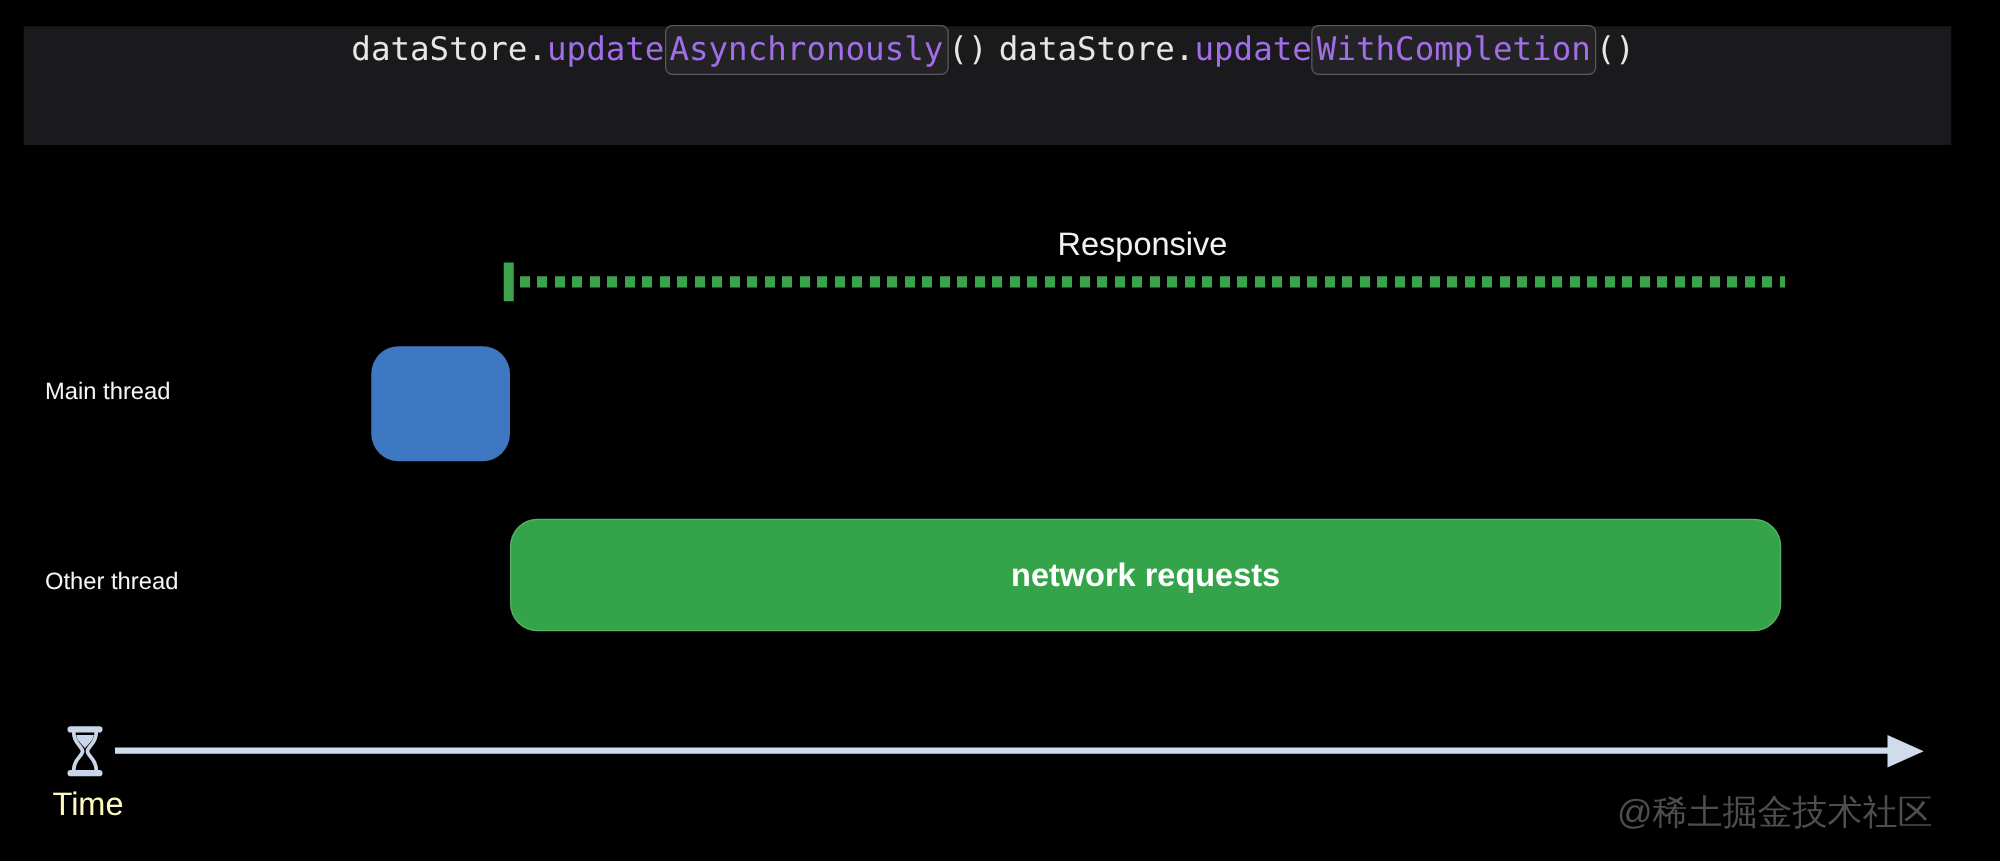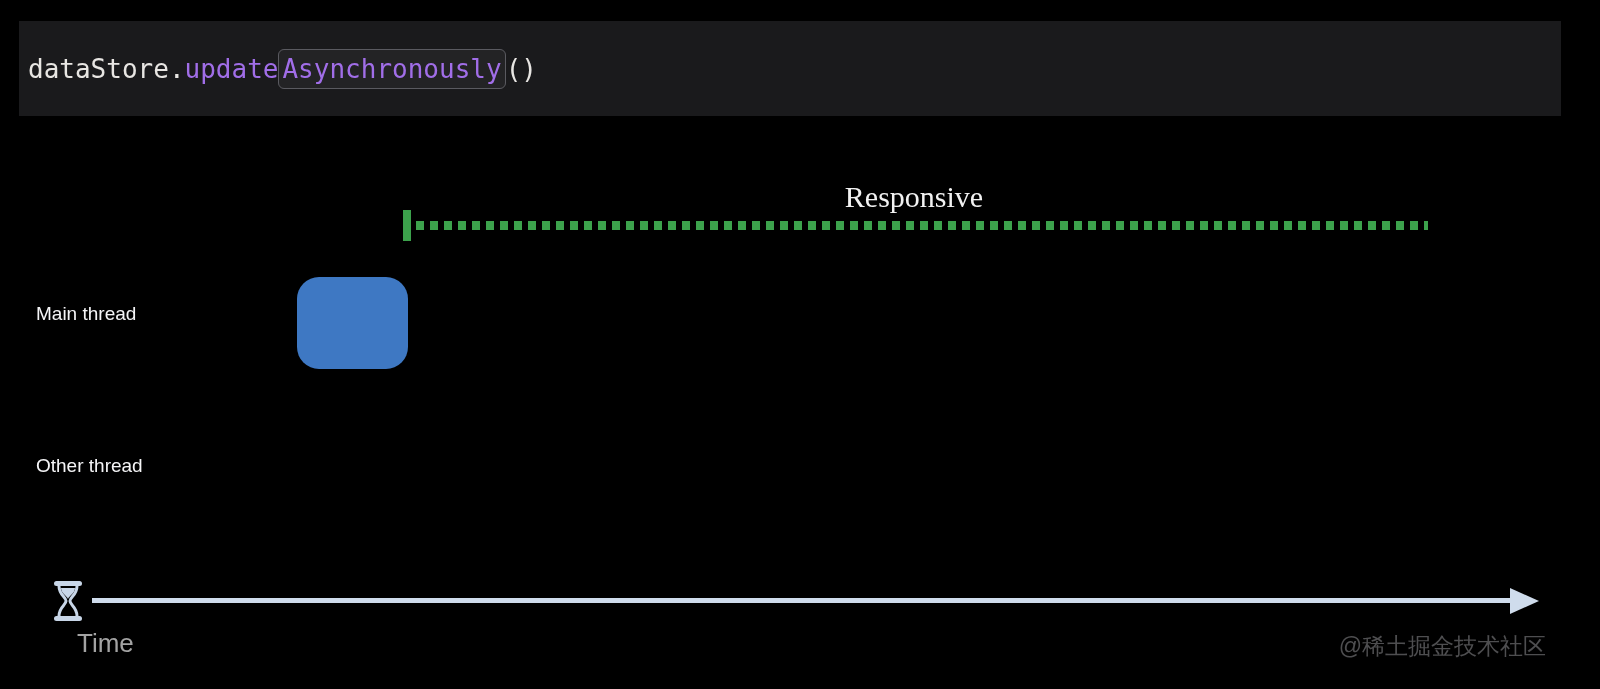--- a/index.html
+++ b/index.html
@@ -11,38 +11,38 @@
     font-family:"Liberation Sans",sans-serif;
   }
   
   .code-block{
     position:absolute;left:19px;top:21px;width:1542px;height:95px;
     background:var(--code-bg,#1a1a1c);
     font-family:"DejaVu Sans Mono","Liberation Mono",monospace;
     font-size:26px;
     padding-left:9px;
     box-sizing:border-box;
-    display:flex;flex-direction:column;justify-content:center;
+    display:flex;flex-direction:row;justify-content:center;
     gap:9px;
   }
   .code-line{white-space:nowrap;line-height:38px;}
   .code-obj,.code-suffix{color:var(--code-white,#e8e6e3);}
   .code-method{color:var(--code-purple,#a16ee8);}
   .code-token{
     color:var(--code-purple,#a16ee8);
     border:1.5px solid var(--token-border,#5a5a60);
     border-radius:6px;
     background:rgba(255,255,255,0.045);
     padding:4px 3px;
     margin:-4px 0;
   }
   
   .responsive-label{
     position:absolute;left:403px;top:180px;width:1022px;
-    text-align:center;color:#f2f2f2;font-size:30px;font-family:Liberation Serif, serif;
+    text-align:center;color:#f2f2f2;font-size:26px;
   }
   .responsive-line{position:absolute;left:403px;top:210px;width:1025px;height:32px;}
   .line-tick{
     position:absolute;left:0;top:0;width:8px;height:31px;
     background:var(--green-dots,#3ca24c);
   }
   .line-dashes{
     position:absolute;left:13px;top:11px;right:0;height:9px;
     background:repeating-linear-gradient(to right,
       var(--green-dots,#3ca24c) 0 8px, transparent 8px 14px);
@@ -70,49 +70,55 @@
     position:absolute;left:92px;top:598px;width:1420px;height:5px;
     background:var(--axis,#cfdcec);
   }
   .time-arrowhead{
     position:absolute;left:1510px;top:588px;width:0;height:0;
     border-left:29px solid var(--axis,#cfdcec);
     border-top:13px solid transparent;
     border-bottom:13px solid transparent;
   }
   .time-label{
-    position:absolute;left:42px;top:628px;color:#a3a3a3;font-size:26px;margin-left:35px;
+    position:absolute;left:42px;top:628px;color:#fef9c3;font-size:26px;
   }
   
   .watermark{
     position:absolute;right:54px;top:631px;
-    color:var(--watermark,#4e4e50);font-size:23px;
+    color:var(--watermark,#4e4e50);font-size:28px;
   }
 </style>
 </head>
 <body>
 
 <div class="slide">
 
   <div class="code-block">
     <div class="code-line">
       <span class="code-obj">dataStore.</span><span class="code-method">update</span><span class="code-token">Asynchronously</span><span class="code-suffix">()</span>
+    </div>
+    <div class="code-line">
+      <span class="code-obj">dataStore.</span><span class="code-method">update</span><span class="code-token">WithCompletion</span><span class="code-suffix">()</span>
     </div>
   </div>
 
   <div class="responsive-label">Responsive</div>
   <div class="responsive-line">
     <div class="line-tick"></div>
     <div class="line-dashes"></div>
   </div>
 
   <div class="row-label main-thread-label">Main thread</div>
   <div class="main-block"></div>
 
   <div class="row-label other-thread-label">Other thread</div>
+  <div class="network-bar">
+    <span class="network-bar-label">network requests</span>
+  </div>
 
   <svg class="hourglass" viewBox="0 0 36 44">
     <g fill="none" stroke="#c8d6e8" stroke-width="3" stroke-linecap="round">
       <path d="M9 7 C9 16 16 18 16 22 C16 26 9 28 9 37"></path>
       <path d="M27 7 C27 16 20 18 20 22 C20 26 27 28 27 37"></path>
     </g>
     <rect x="4" y="2" width="28" height="5" rx="2.5" fill="#c8d6e8"></rect>
     <rect x="4" y="37" width="28" height="5" rx="2.5" fill="#c8d6e8"></rect>
     <path d="M11 9 L25 9 C25 14 19 17 18 20 C17 17 11 14 11 9 Z" fill="#c8d6e8"></path>
   </svg>

